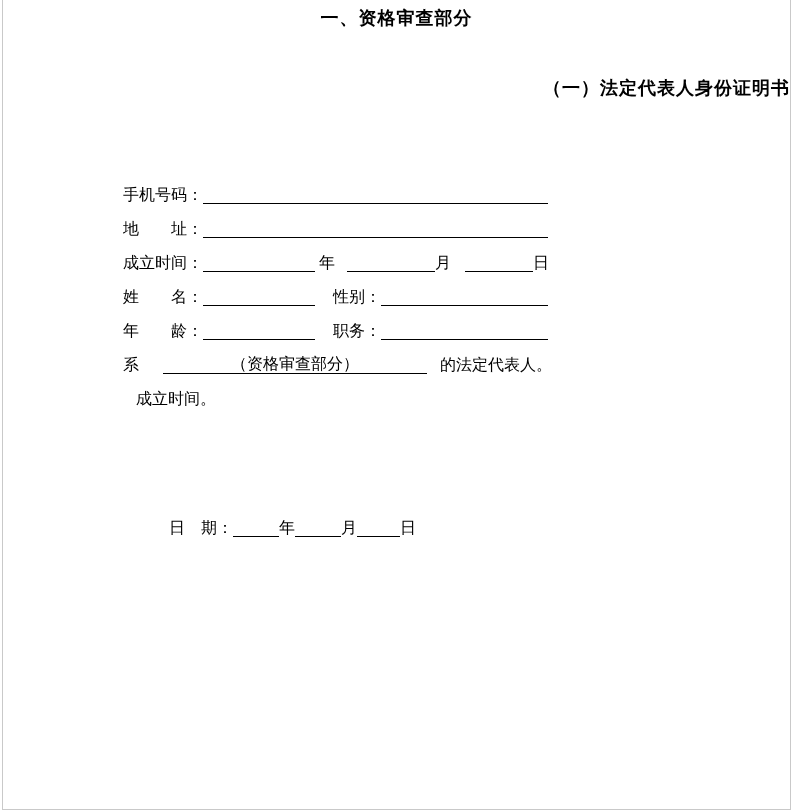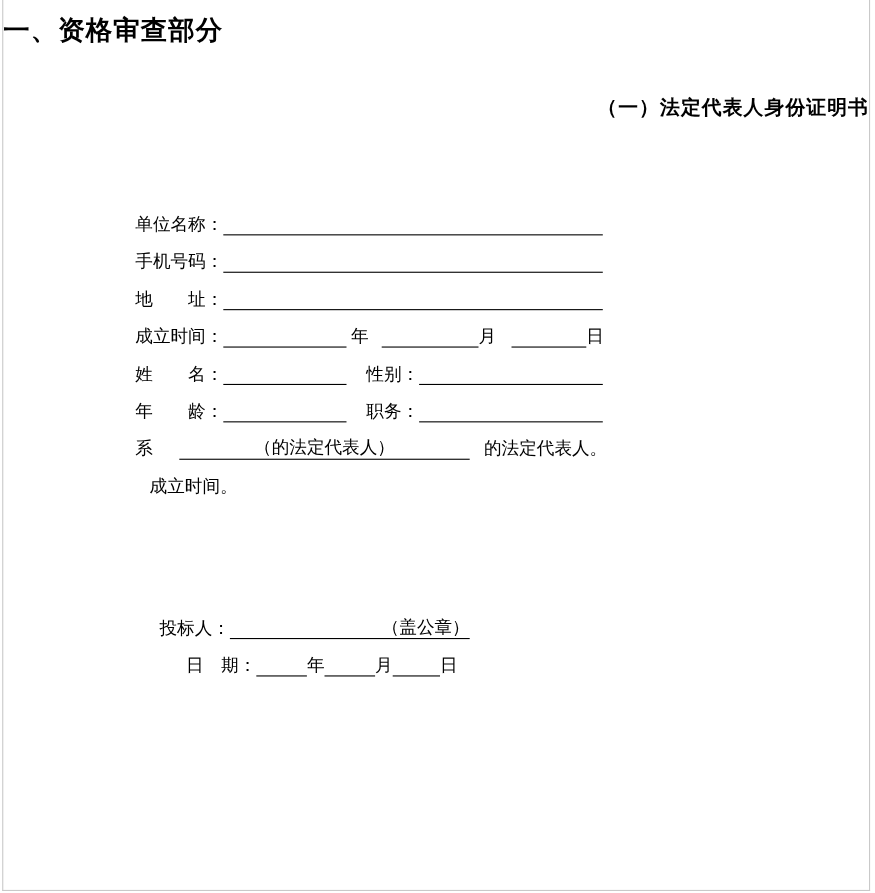--- a/index.html
+++ b/index.html
@@ -13,23 +13,23 @@
   .page {
     margin-left: 2px;
     margin-right: 4px;
     height: 810px;
     border-left: 1px solid #c9c9c9;
     border-right: 1px solid #c9c9c9;
     border-bottom: 1px solid #c9c9c9;
     background: #ffffff;
   }
   .doc-title {
-    padding-top: 16px;
-    text-align: left;
-    font-size: 24px;
+    padding-top: 6px;
+    text-align: center;
+    font-size: 18px;
     font-weight: bold;
     line-height: 24px;
     letter-spacing: 1px;
   }
   .doc-subtitle {
     margin-top: 46px;
     text-align: right;
     font-size: 18px;
     font-weight: bold;
     line-height: 24px;
@@ -80,24 +80,20 @@
 <body>
 
 <div class="page">
 
   <div class="doc-title">一、资格审查部分</div>
 
   <div class="doc-subtitle">（一）法定代表人身份证明书</div>
 
   <div class="form">
 
-    <div class="row pr5">
-      <span class="lbl">单位名称：</span>
-      <span class="u fill"></span>
-    </div>
 
     <div class="row pr5">
       <span class="lbl">手机号码：</span>
       <span class="u fill"></span>
     </div>
 
     <div class="row pr5">
       <span class="lbl">地　　址：</span>
       <span class="u fill"></span>
     </div>
@@ -122,37 +118,33 @@
 
     <div class="row pr5">
       <span class="lbl">年　　龄：</span>
       <span class="u w112"></span>
       <span class="gap26">职务：</span>
       <span class="u fill"></span>
     </div>
 
     <div class="row">
       <span class="lbl">系</span>
-      <span class="u line-with-text">（的法定代表人）</span>
+      <span class="u line-with-text">（资格审查部分）</span>
       <span class="after-line">的法定代表人。</span>
     </div>
 
 
     <div class="row certify">
       <span>成立时间。</span>
     </div>
 
   </div>
 
   <div class="signature">
 
-    <div class="row">
-      <span class="lbl">投标人：</span>
-      <span class="u sig-seal-line">（盖公章）</span>
-    </div>
 
     <div class="row date-row">
       <span class="lbl">日　期：</span>
       <span class="u w46"></span>
       <span>年</span>
       <span class="u w46"></span>
       <span>月</span>
       <span class="u w43"></span>
       <span>日</span>
     </div>

